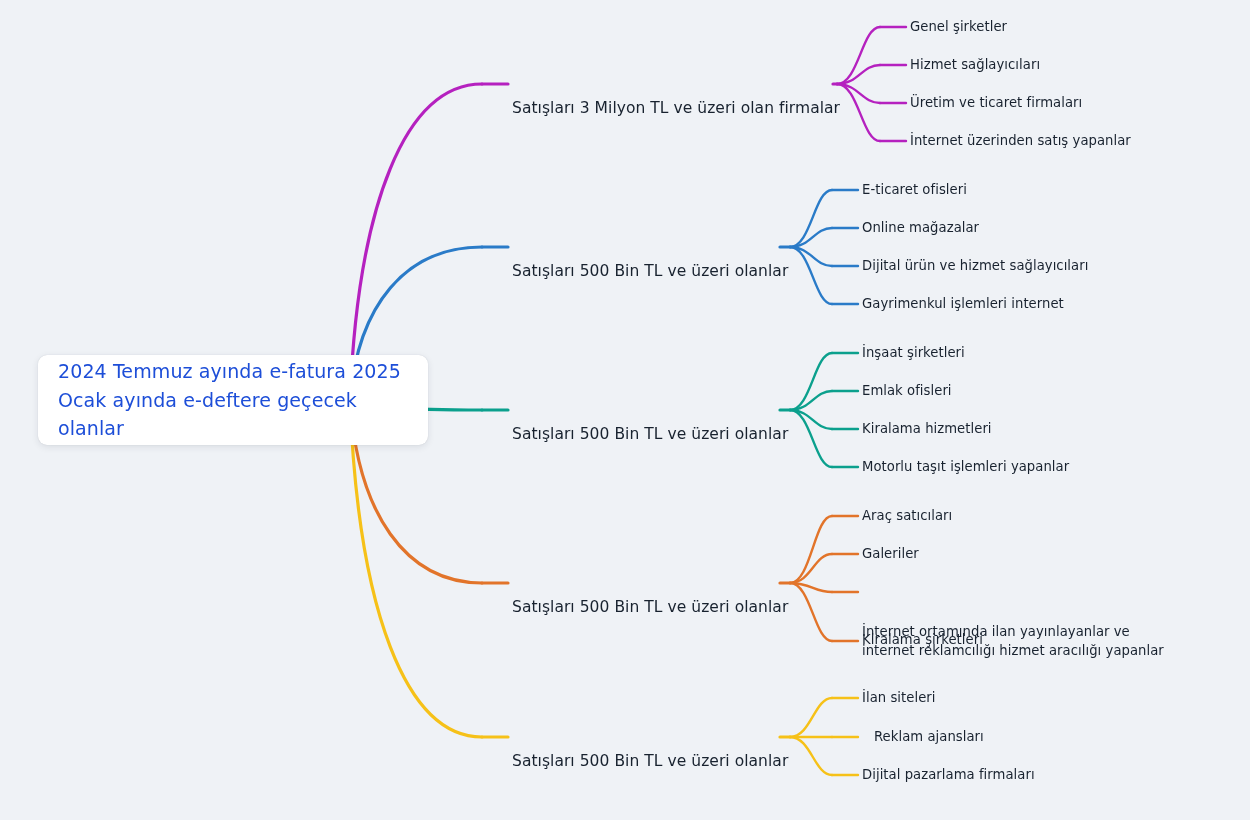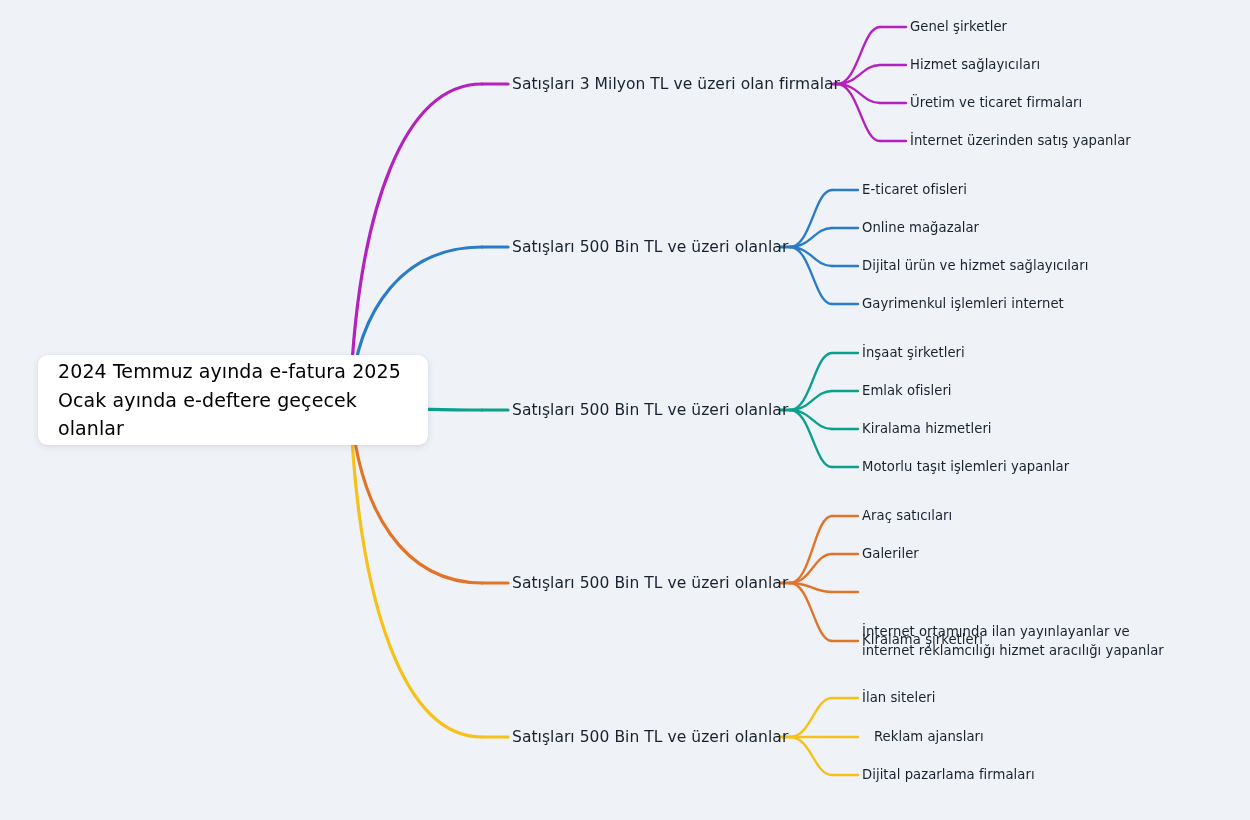--- a/index.html
+++ b/index.html
@@ -33,41 +33,42 @@
   }
   .node-label {
     position: absolute;
     color: #18222f;
     white-space: pre;
     line-height: 1.42;
   }
   .branch-label {
     font-size: 15.5px;
     letter-spacing: 0.05px;
+    margin-top: 24px;
   }
   .leaf-label {
     font-size: 13.2px;
     letter-spacing: 0.05px;
   }
   .leaf-label.wrap {
     white-space: normal;
     width: 320px;
     line-height: 1.46;
   }
   #root-node {
     position: absolute;
     background: #ffffff;
     border-radius: 9px;
     box-shadow: 0 2px 7px rgba(25, 40, 60, 0.10), 0 0 1px rgba(25, 40, 60, 0.18);
     box-sizing: border-box;
     display: flex;
     align-items: center;
   }
   #root-node .root-text {
-    color: #000000;
+    color: #1d4ed8;
     font-size: 19px;
     line-height: 1.52;
     white-space: pre-line;
     letter-spacing: 0.1px;
   }
 </style>
 </head>
 <body>
 
 <div id="mindmap-root">

